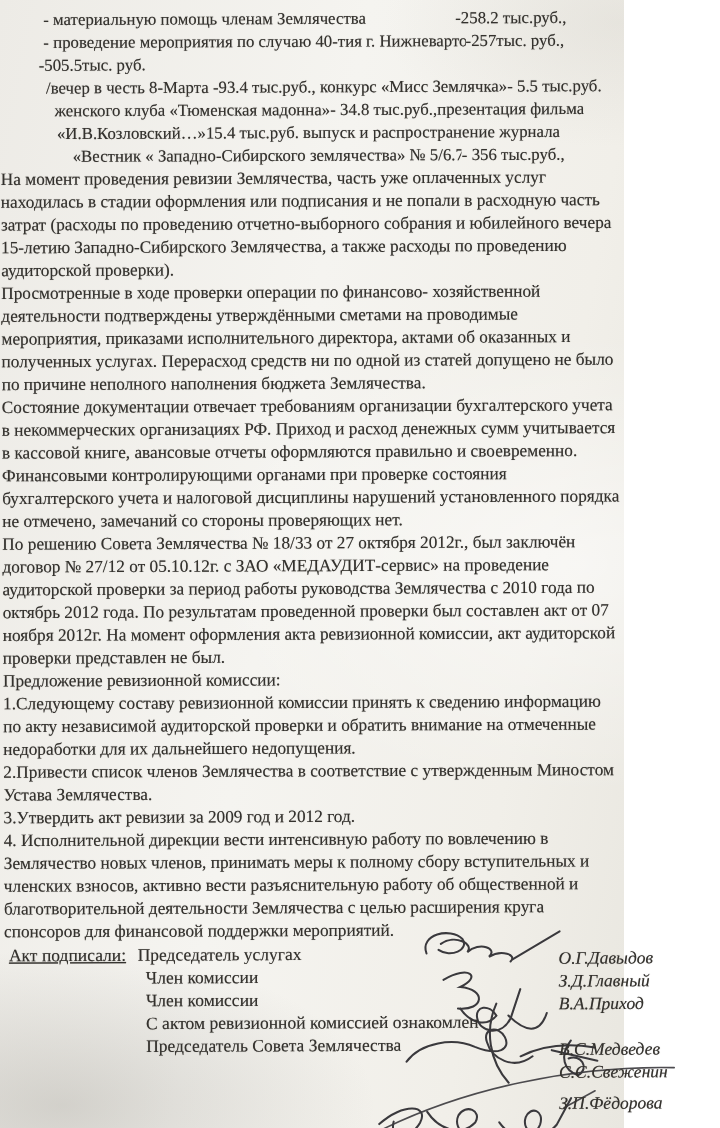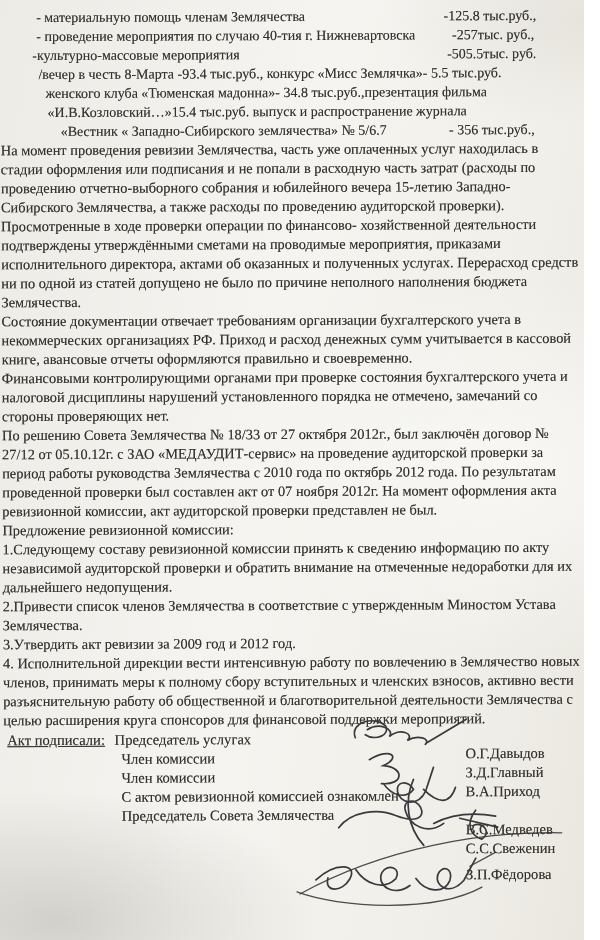--- a/index.html
+++ b/index.html
@@ -1,21 +1,21 @@
 <!DOCTYPE html>
 <html lang="ru"><head>
 <meta charset="utf-8">
 <style>
   html,body{margin:0;padding:0;}
   body{
     width:600px;height:940px;overflow:hidden;
     font-family:"Liberation Serif","DejaVu Serif",serif;
   }
   .page{
-    position:relative;width:584px;height:940px;
+    position:relative;width:520px;height:940px;
     background:
       radial-gradient(ellipse 420px 210px at 10% 98%, rgba(158,155,147,.38), transparent 62%),
       radial-gradient(ellipse 300px 160px at 99% 2%, rgba(205,202,194,.30), transparent 65%),
       radial-gradient(ellipse 520px 320px at 92% 50%, rgba(255,255,255,.55), transparent 60%),
       linear-gradient(100deg,#edebe6 0%,#f5f4f0 45%,#f1efe9 78%,#e9e7e0 100%);
     color:#34322e;
   }
   .content{
     position:absolute;left:2px;right:2px;top:7px;
     transform:rotate(-0.25deg);
@@ -33,43 +33,42 @@
   .exp.l6{margin-left:47px;padding-right:4px;}
   .exp.l7{margin-left:60px;padding-right:46px;}
   
   .para{font-size:14.4px;line-height:19px;text-align:left;}
   
   .sign{position:relative;margin-top:1px;}
   .srow{position:relative;height:19px;line-height:19px;font-size:14.6px;white-space:nowrap;}
   .srow .role{margin-left:118px;display:inline-block;}
   .srow.first .intro{margin-left:4px;text-decoration:underline;}
   .srow.first .role{margin-left:6px;}
-  .srow .name{position:absolute;left:462px;top:15px;}
+  .srow .name{position:absolute;left:462px;top:4px;font-style:italic;}
   .srow.gap{margin-top:7px;}
   .sigs{position:absolute;left:0;top:-16px;width:600px;height:210px;pointer-events:none;}
   .sigs path{fill:none;stroke:#3a393d;stroke-width:1.7;stroke-linecap:round;}
   .sigs path.thin{stroke-width:1.3;opacity:.9;}
 </style>
 </head>
 <body>
 
 <div class="page">
   <div class="content">
 
     <div>
       <div class="exp amt l1">
         <span class="lab">- материальную помощь членам Землячества</span>
-        <span class="val">-125.8 тыс.руб.,</span>
+        <span class="val">-258.2 тыс.руб.,</span>
       </div>
       <div class="exp amt l2">
         <span class="lab">- проведение мероприятия по случаю 40-тия г. Нижневартовска</span>
         <span class="val">-257тыс. руб.,</span>
       </div>
       <div class="exp amt l3">
-        <span class="lab">-культурно-массовые мероприятия</span>
         <span class="val">-505.5тыс. руб.</span>
       </div>
       <div class="exp l4">
         <span class="lab">/вечер в честь 8-Марта -93.4 тыс.руб., конкурс «Мисс Землячка»- 5.5 тыс.руб.</span>
       </div>
       <div class="exp l5">
         <span class="lab">женского  клуба «Тюменская мадонна»- 34.8 тыс.руб.,презентация фильма</span>
       </div>
       <div class="exp l6">
         <span class="lab">«И.В.Козловский…»15.4 тыс.руб. выпуск и распространение журнала</span>

